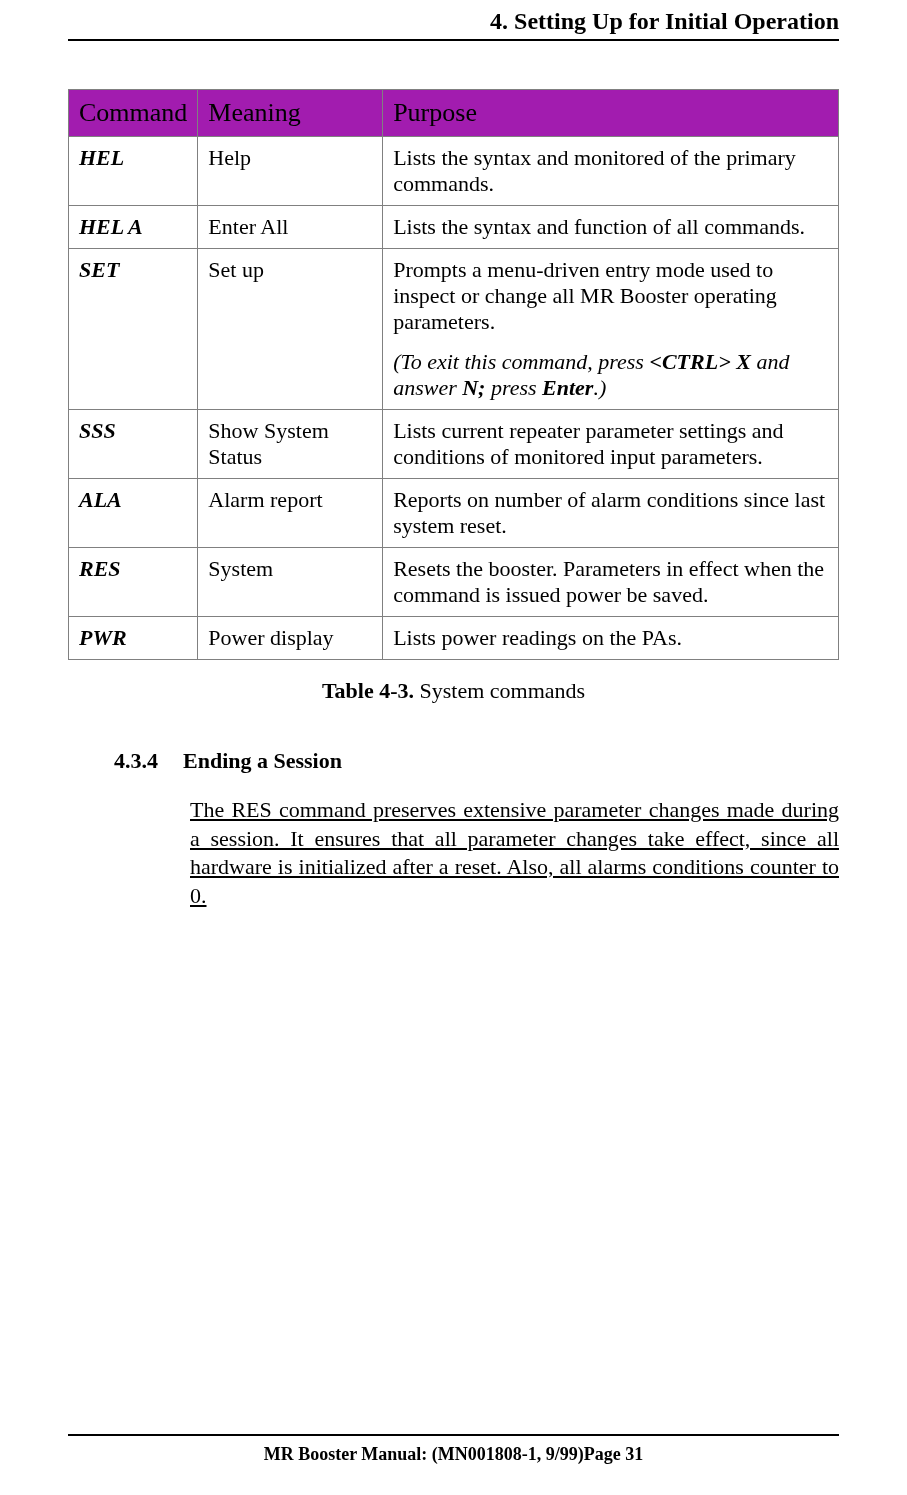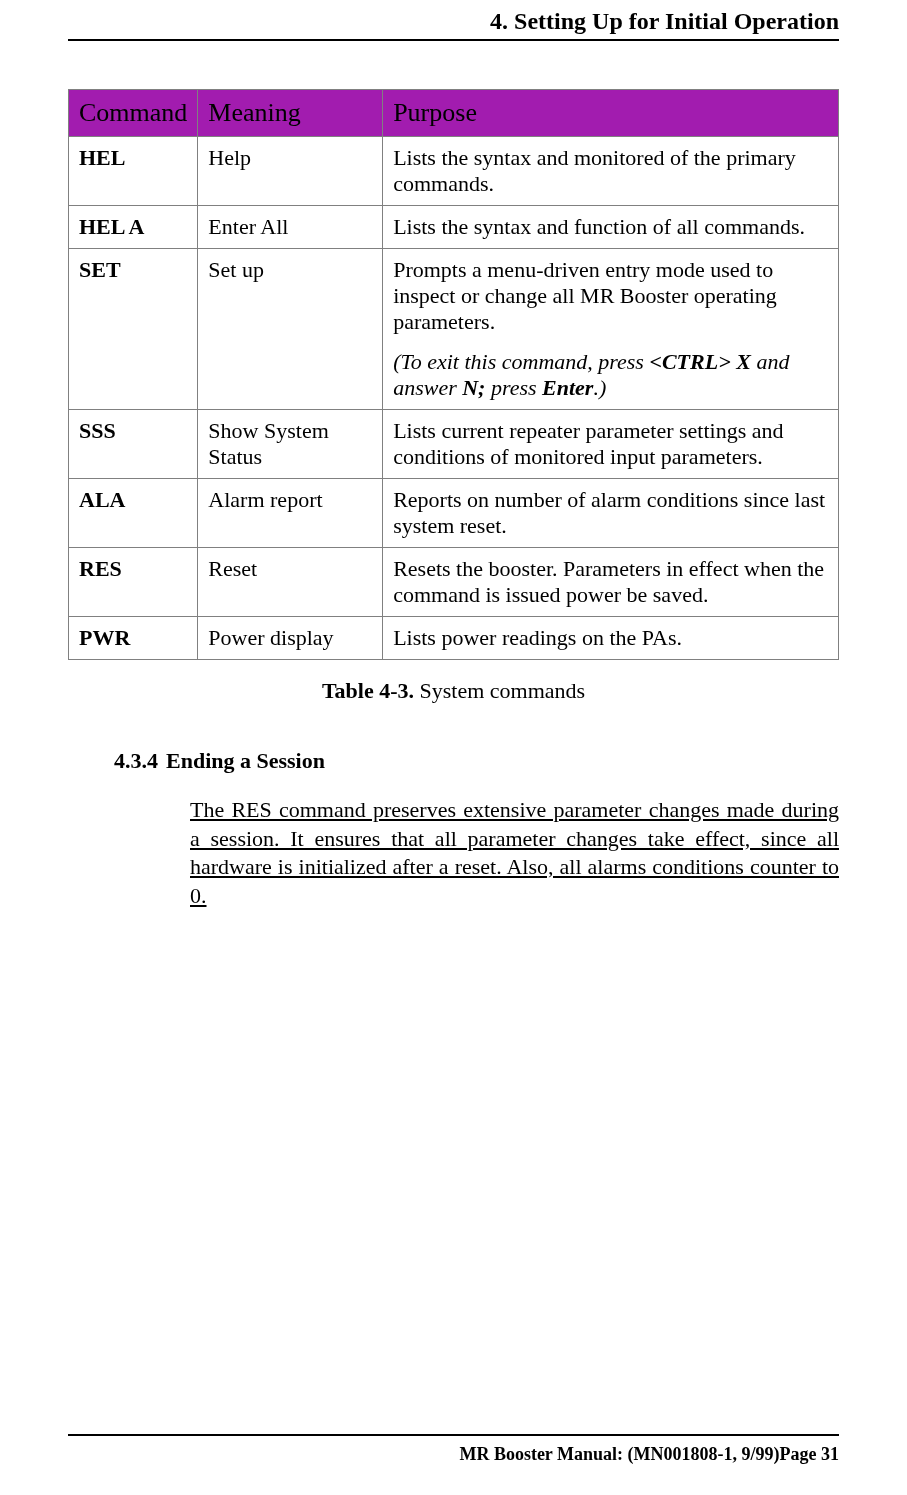--- a/index.html
+++ b/index.html
@@ -46,20 +46,21 @@
     }
     table.commands th {
       background: #a21caf;
       font-weight: normal;
       font-size: 26px;
     }
     table.commands td.cmd {
       font-weight: bold;
       white-space: nowrap;
       width: 1%;
+      font-style: italic;
     }
     table.commands td.meaning {
       width: 24%;
     }
     .purpose-note {
       font-style: italic;
       margin-top: 14px;
     }
     .purpose-note .b {
       font-weight: bold;
@@ -73,21 +74,21 @@
     .caption .b {
       font-weight: bold;
     }
     .section {
       margin-top: 44px;
     }
     .section-heading {
       font-weight: bold;
       font-size: 22px;
       display: flex;
-      gap: 8px;
+      gap: 25px;
       padding-left: 46px;
     }
     .section-body {
       margin-top: 22px;
       padding-left: 122px;
       text-align: justify;
       line-height: 1.3;
       text-decoration: underline;
     }
     .footer {
@@ -96,21 +97,21 @@
       left: 68px;
       right: 68px;
     }
     .footer-rule {
       border: none;
       border-top: 2.5px solid black;
       margin-bottom: 8px;
     }
     .footer-row {
       display: flex;
-      justify-content: flex-end;
+      justify-content: center;
       font-weight: bold;
       font-size: 18px;
     }
   </style>
 </head>
 <body>
 
 <div class="page">
   <div class="header-title">4. Setting Up for Initial Operation</div>
   <hr class="header-rule">
@@ -149,21 +150,21 @@
         <td class="meaning">Show System Status</td>
         <td>Lists current repeater parameter settings and conditions of monitored input parameters.</td>
       </tr>
       <tr>
         <td class="cmd">ALA</td>
         <td class="meaning">Alarm report</td>
         <td>Reports on number of alarm conditions since last system reset.</td>
       </tr>
       <tr>
         <td class="cmd">RES</td>
-        <td class="meaning">Reset</td>
+        <td class="meaning">System</td>
         <td>Resets the booster. Parameters in effect when the command is issued power be saved.</td>
       </tr>
       <tr>
         <td class="cmd">PWR</td>
         <td class="meaning">Power display</td>
         <td>Lists power readings on the PAs.</td>
       </tr>
     </tbody>
   </table>
 

